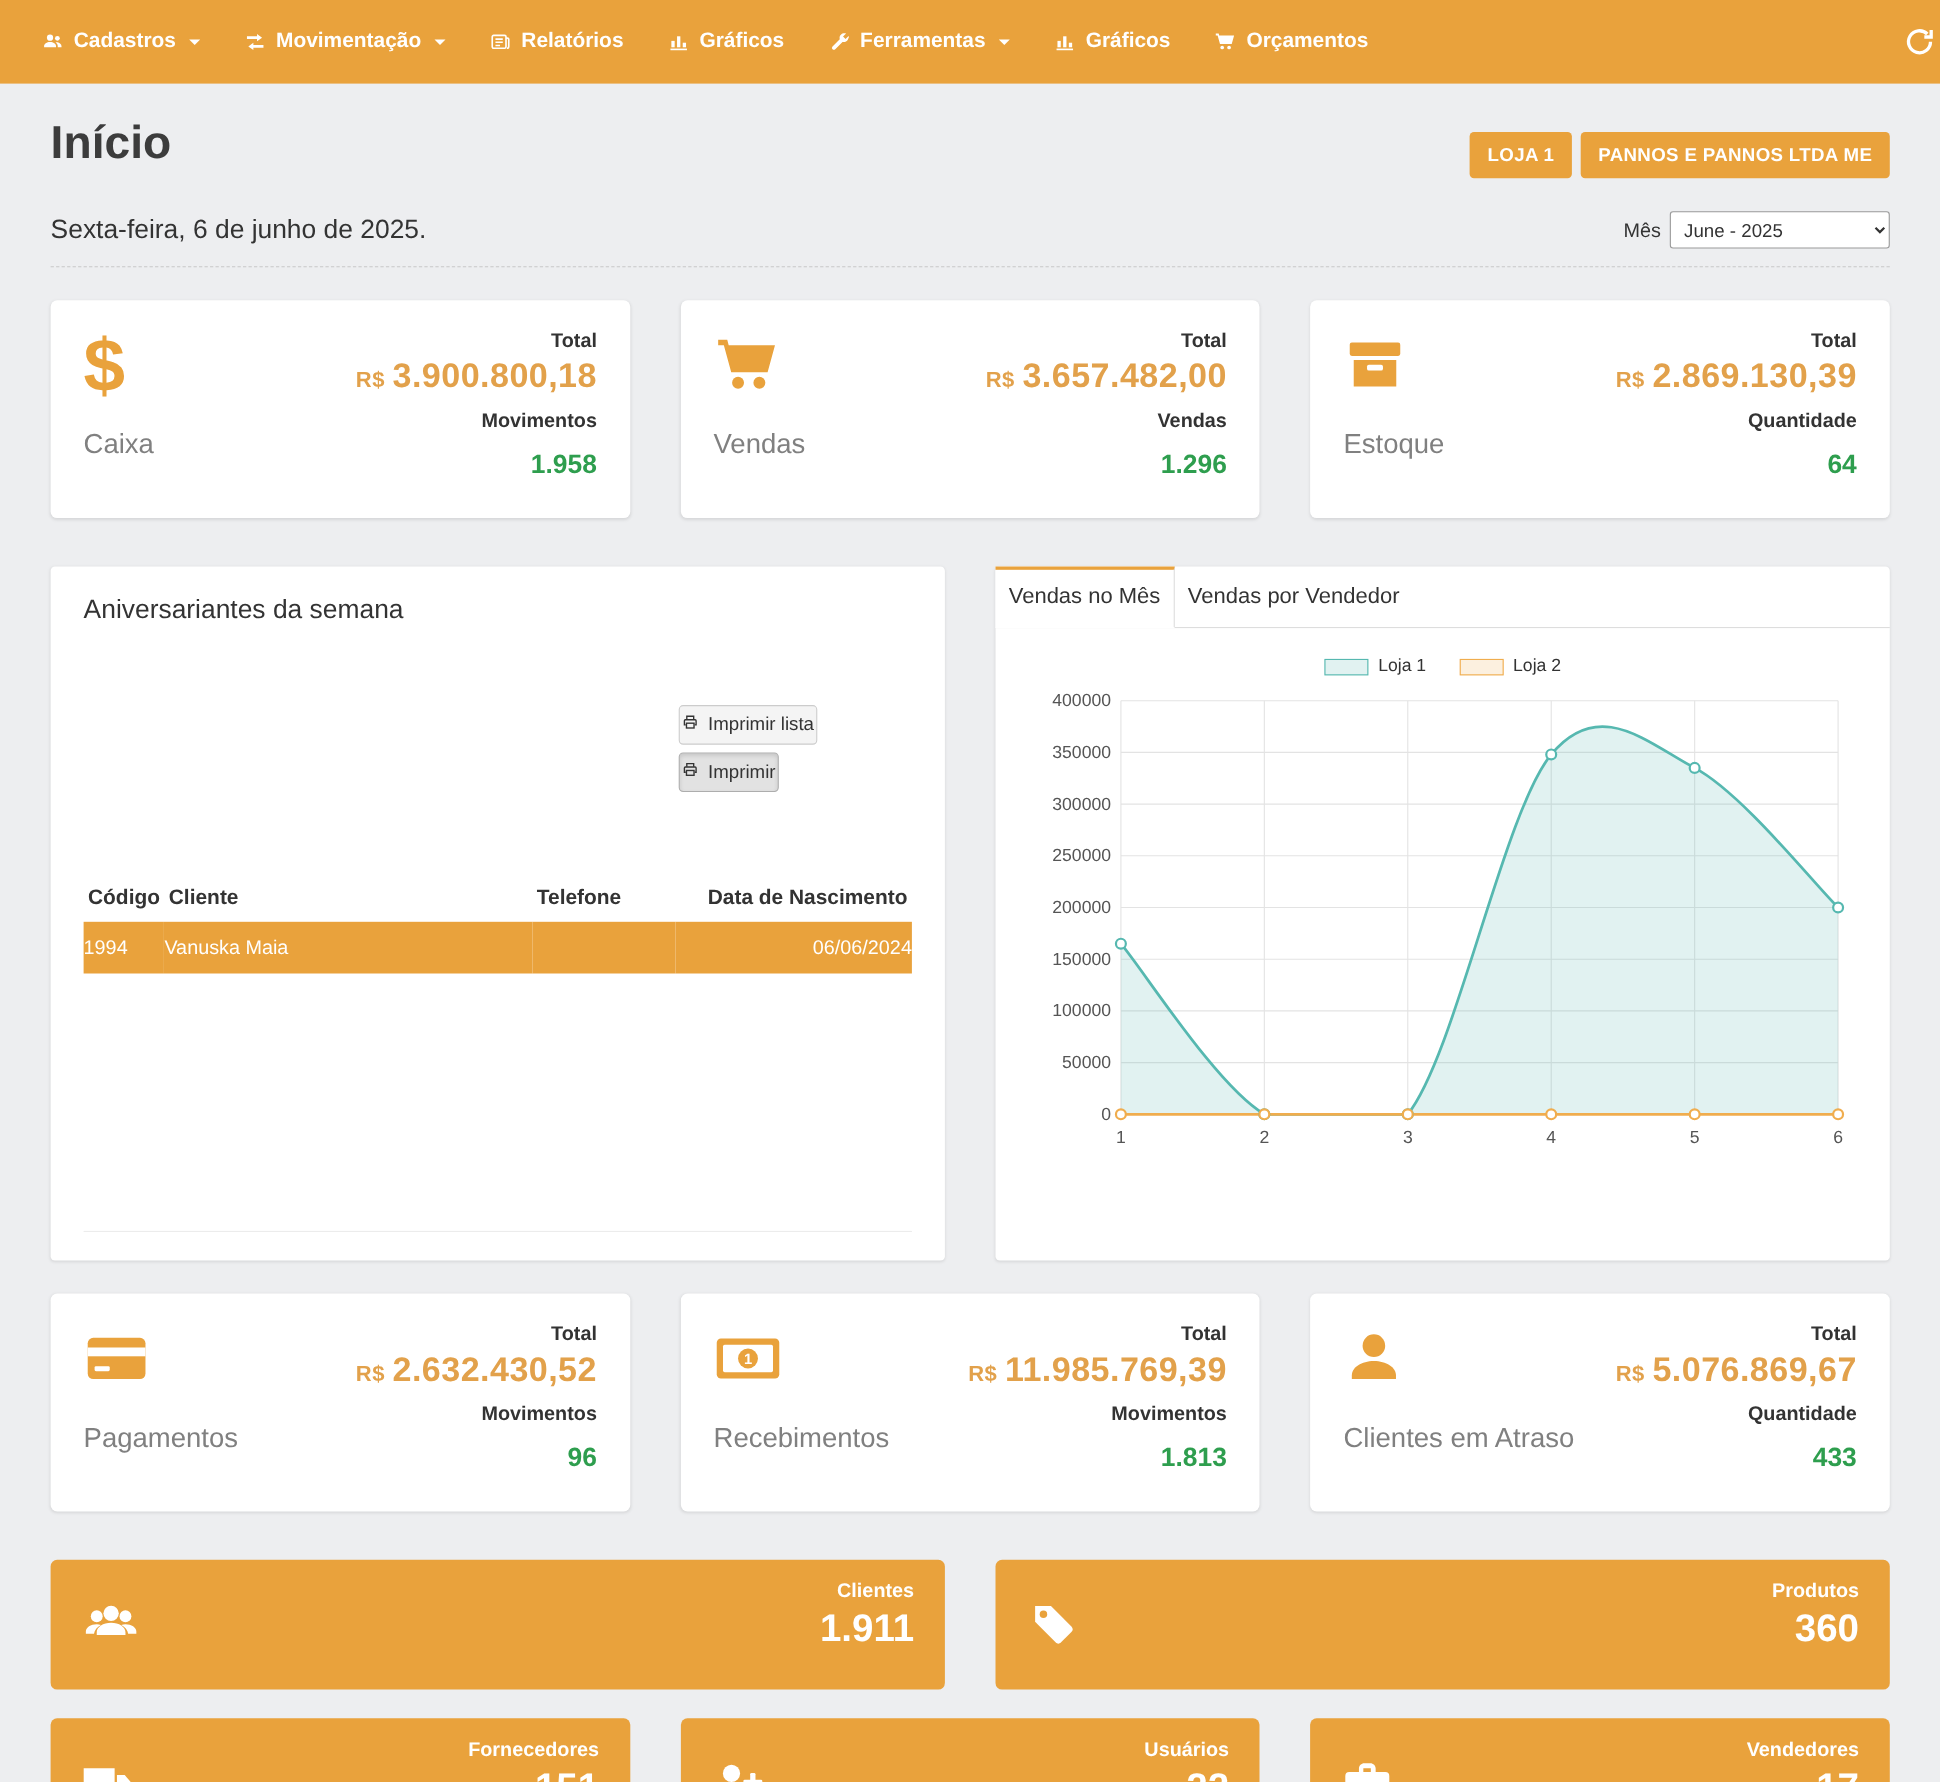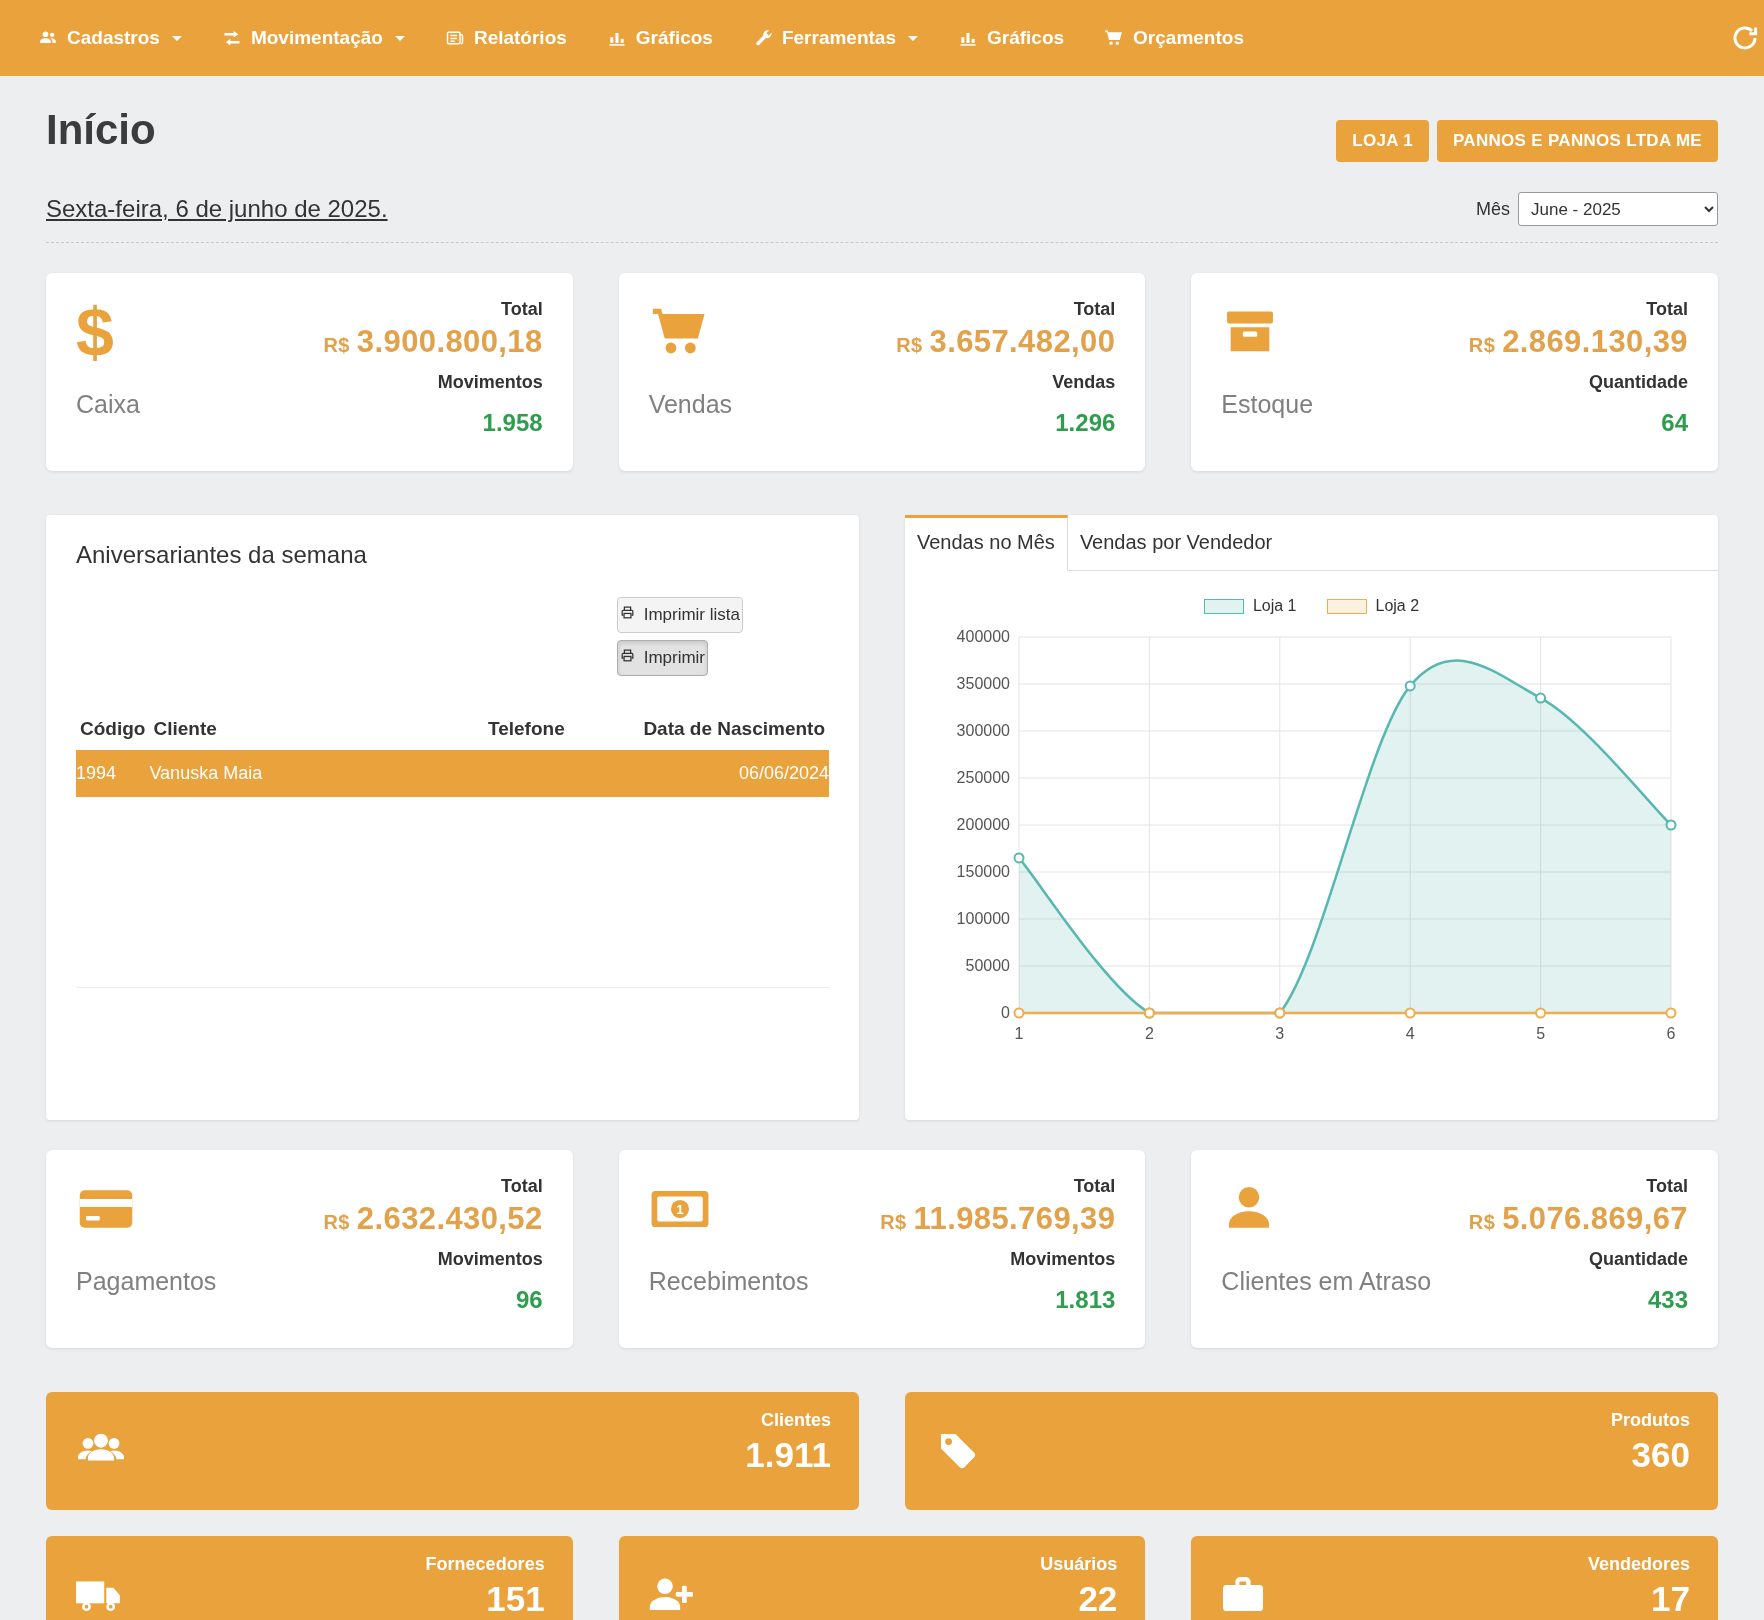--- a/index.html
+++ b/index.html
@@ -36,21 +36,21 @@
   .header-buttons { display:flex; gap:8px; margin-top:18px; }
   .btn-orange {
     background:#e9a23c; color:#fff; font-weight:700; font-size:17px;
     padding:11px 16px; border-radius:4px; border:none;
     font-family:inherit; letter-spacing:.3px; cursor:pointer;
   }
   .date-row {
     display:flex; justify-content:space-between; align-items:center;
     margin-top:30px; padding-bottom:16px; border-bottom:1px dashed #c8c8c8;
   }
-  .date-text { font-size:24px; font-weight:500; color:#333;text-decoration:underline; }
+  .date-text { font-size:24px; font-weight:500; color:#333; }
   .month-box { display:flex; align-items:center; gap:8px; font-size:18px; color:#333; }
   select {
     font-size:17px; padding:4px 8px; height:34px; min-width:200px;
     border:1px solid #999; border-radius:3px; background:#fff;
     font-family:inherit; color:#333;
   }
   
   .cards-row { display:grid; grid-template-columns:repeat(3,1fr); gap:46px; margin-top:30px; }
   .stat-card {
     background:#fff; border-radius:6px; box-shadow:0 1px 3px rgba(0,0,0,.1);
@@ -62,21 +62,21 @@
   .stat-name { font-size:25px; color:#808080; margin-top:25px; line-height:1.15; }
   .stat-right { text-align:right; }
   .stat-total-label { font-size:18px; font-weight:700; color:#333; }
   .stat-value { color:#e2a14b; font-weight:700; font-size:31px; margin-top:4px; letter-spacing:.4px; white-space:nowrap; }
   .cur { font-size:20px; margin-right:7px; }
   .stat-count-label { font-size:18px; font-weight:700; color:#333; margin-top:12px; }
   .stat-count { color:#2e9e4e; font-weight:700; font-size:24px; margin-top:16px; }
   
   .mid-row { display:grid; grid-template-columns:1fr 1fr; gap:46px; margin-top:44px; align-items:stretch; }
   .panel { background:#fff; border-radius:4px; box-shadow:0 1px 3px rgba(0,0,0,.1); }
-  .bday { padding:26px 30px; min-height:605px; display:flex; flex-direction:column; }
+  .bday { padding:26px 30px; min-height:605px; display:flex; flex-direction:column;gap:44px; }
   .bday-title { font-size:24px; color:#333; }
   .bday-buttons {
     display:flex; flex-direction:column; align-items:flex-start; gap:7px;
     align-self:flex-end; margin:28px 86px 0 0;
   }
   .btn-light {
     display:flex; align-items:center; gap:9px;
     background:#f4f4f4; border:1px solid #ccc; border-radius:4px;
     font-size:17px; color:#333; padding:7px 2px; cursor:pointer; font-family:inherit;
   }

